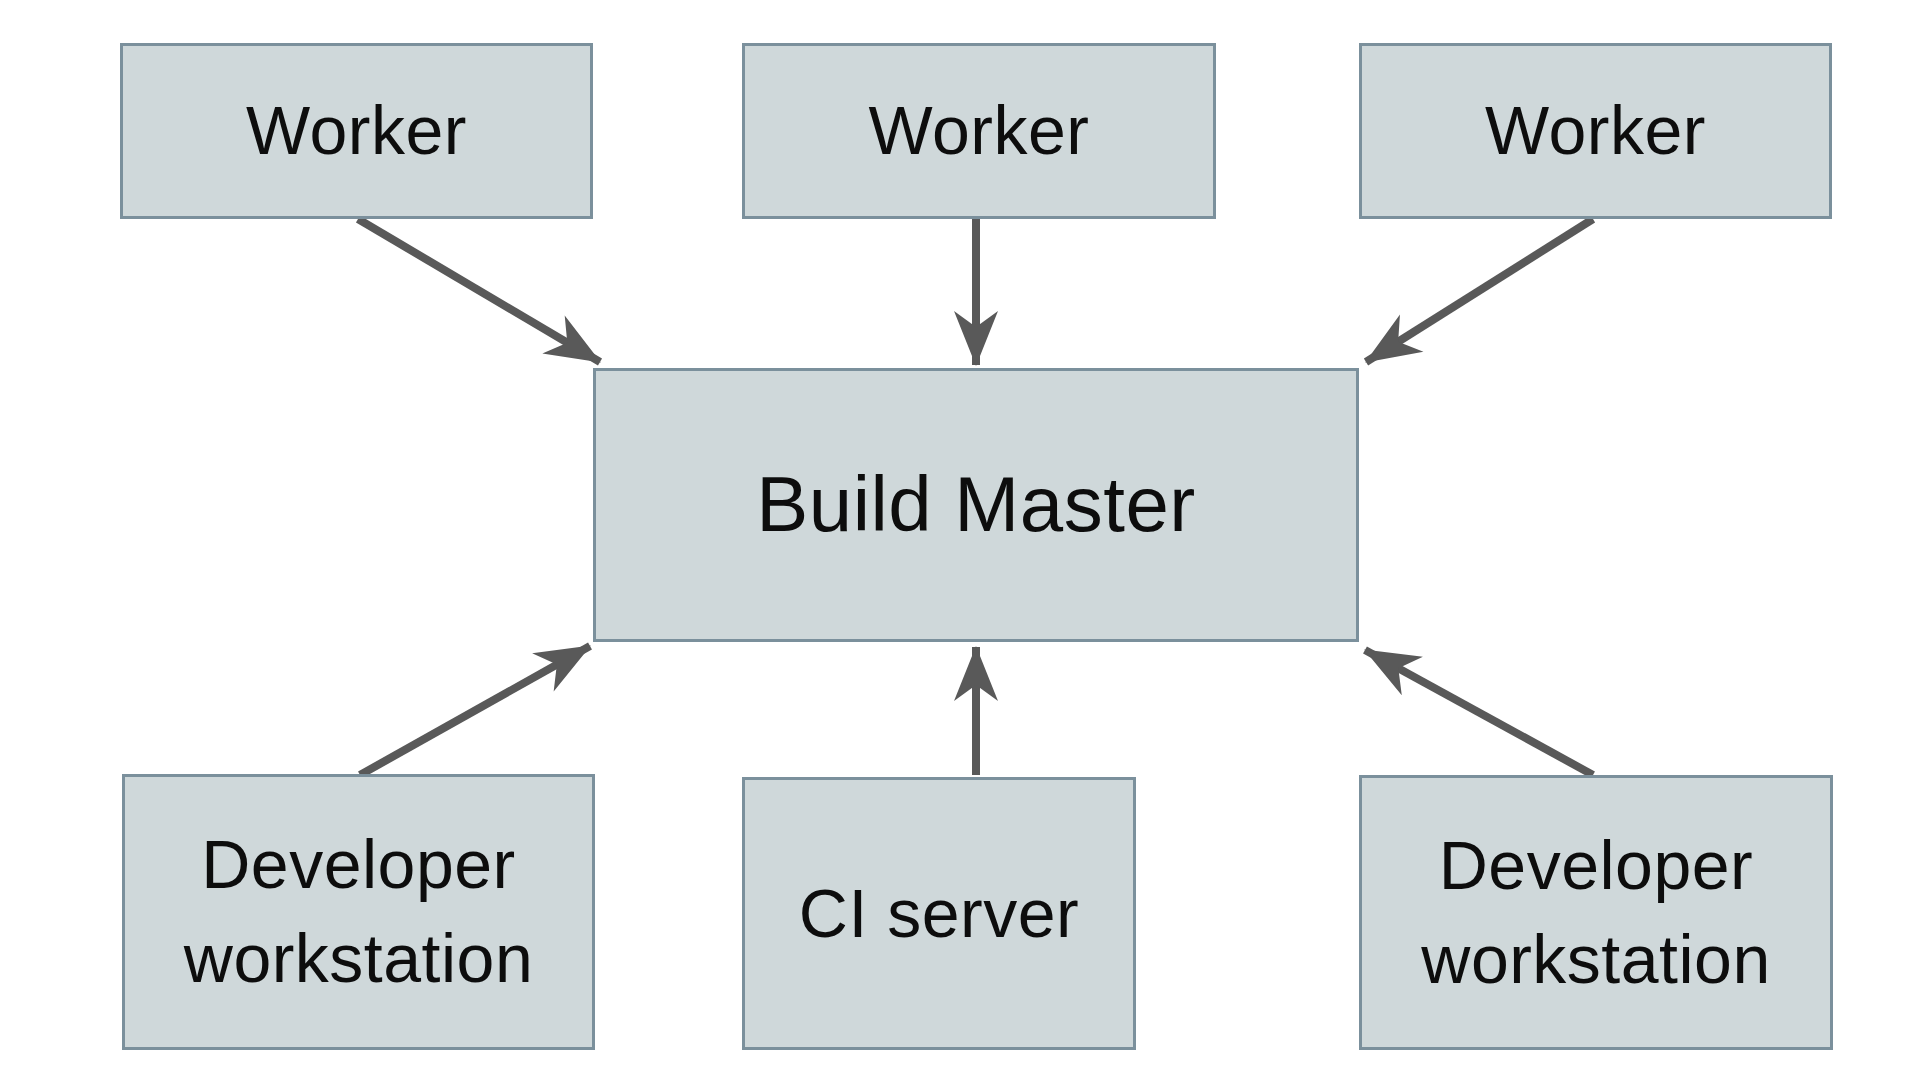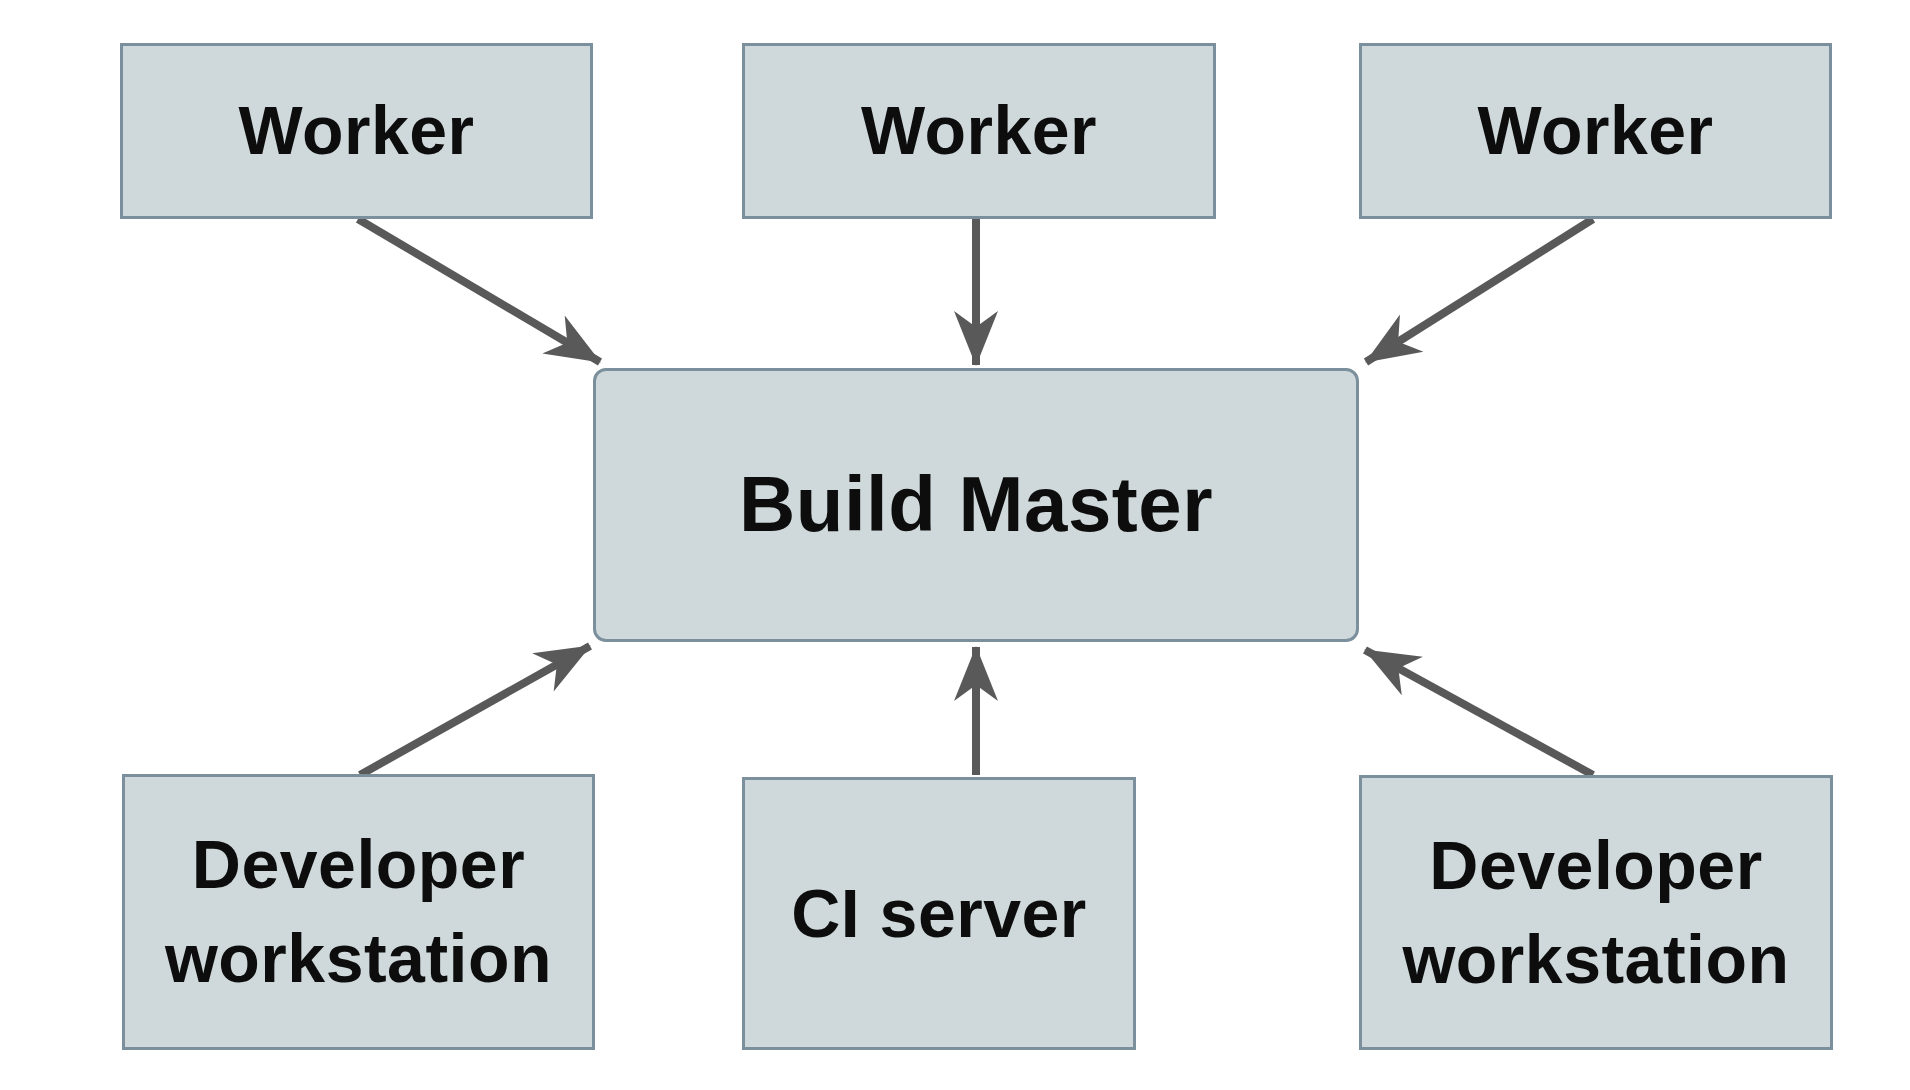--- a/index.html
+++ b/index.html
@@ -19,22 +19,22 @@
     align-items: center;
     justify-content: center;
     background: var(--node-fill, #cfd8da);
     border: 3px solid var(--node-border, #7b909c);
     color: var(--text-color, #0d0d0d);
     font-size: 68px;
     line-height: 1.38;
     text-align: center;
     letter-spacing: 0.5px;
   }
-  .node--large { font-size: 78px; border-radius: 13px; }
-  .node-line { white-space: nowrap; font-weight: bold; }
+  .node--large { font-size: 78px; }
+  .node-line { white-space: nowrap; }
   #edge-layer {
     position: absolute;
     left: 0; top: 0;
     width: 1910px;
     height: 1090px;
     pointer-events: none;
   }
   #edge-layer line {
     stroke: var(--arrow-color, #595959);
     stroke-width: 8;

